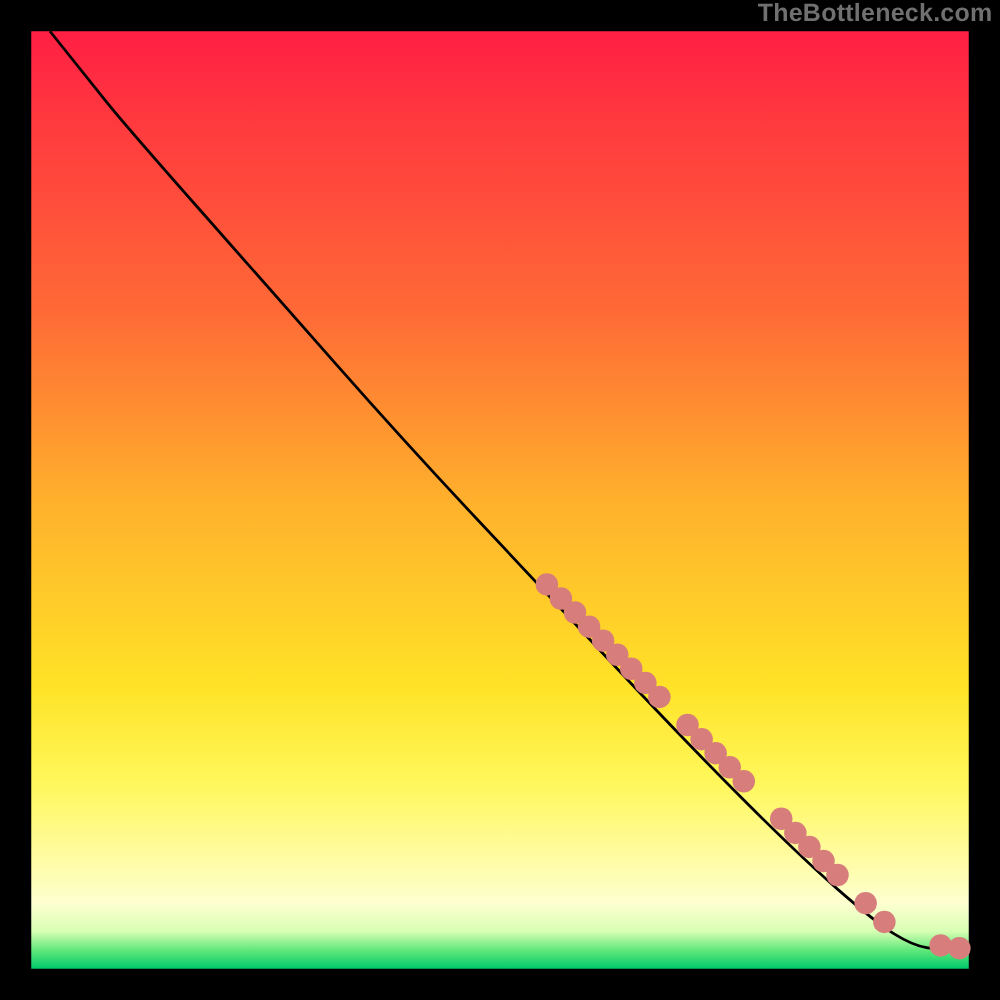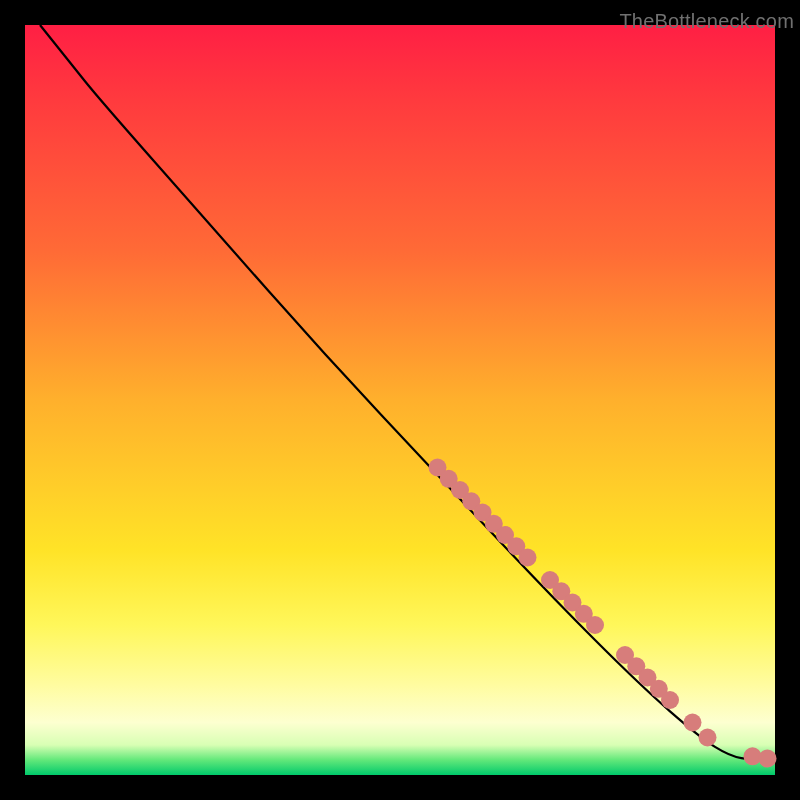--- a/index.html
+++ b/index.html
@@ -41,25 +41,25 @@
   }
   .svg-layer {
     position: absolute;
     left: 0; top: 0;
     width: 750px;
     height: 750px;
     overflow: visible;
   }
   .watermark {
     position: absolute;
-    top: 10px;
+    top: 0;
     right: 6px;
     color: #707070;
     font-size: 20px;
-    font-weight: 400;
+    font-weight: 700;
     letter-spacing: 0.2px;
     user-select: none;
   }
 </style>
 </head>
 <body>
 
 <div class="frame">
   <div class="plot">
     <svg class="svg-layer" viewBox="0 0 750 750" preserveAspectRatio="none">

